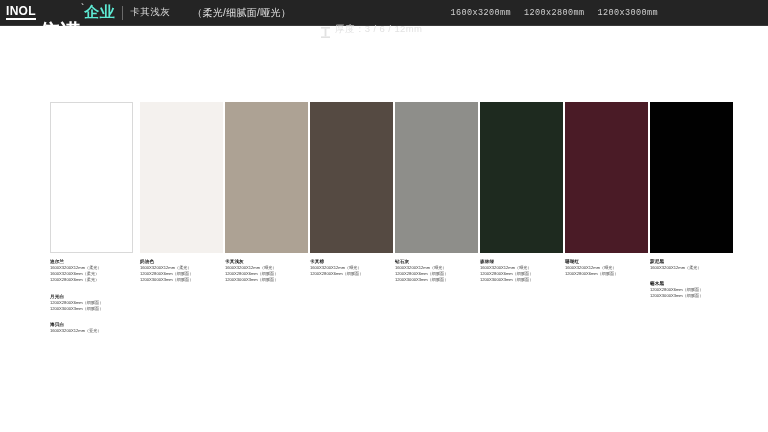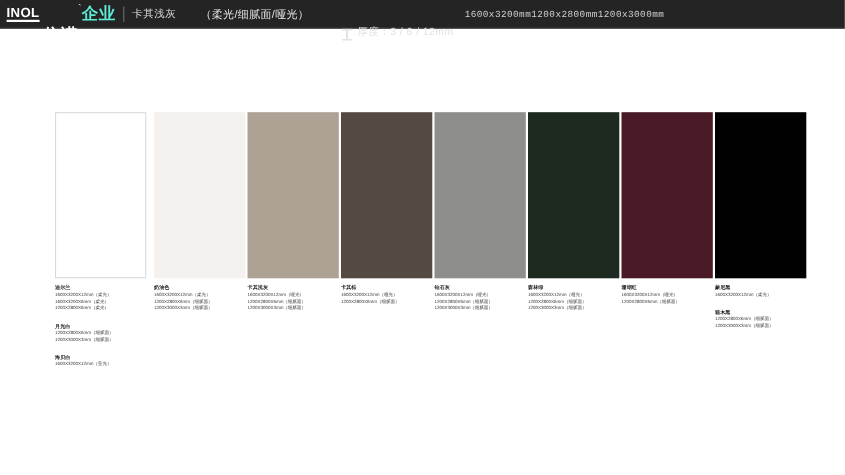--- a/index.html
+++ b/index.html
@@ -21,21 +21,21 @@
     border-bottom:1px solid #3a3a3a;
   }
   .logo-mark{
     font-size:12px;font-weight:bold;color:#ffffff;
     letter-spacing:0.3px;
     border-bottom:2px solid #ffffff;
     padding-bottom:1px;
     line-height:12px;
   }
   .logo-cn{
-    font-size:15px;font-weight:bold;color:#ffffff;
+    font-size:20px;font-weight:bold;color:#ffffff;
     margin-left:4px;letter-spacing:0.5px;margin-top:38px;
   }
   .logo-tick{
     font-size:10px;color:#ffffff;margin-left:0px;position:relative;top:-4px;
   }
   .logo-cn2{
     font-size:15px;font-weight:bold;color:#5eead4;letter-spacing:0.5px;
   }
   .divider{
     width:1px;height:14px;background:#6a6a6a;margin:0 7px;
@@ -46,21 +46,21 @@
   .finish{
     font-size:10px;color:#e2e2e2;letter-spacing:0.3px;margin-left:22px;
   }
   .thick-wrap{
     display:flex;align-items:center;margin-left:30px;margin-top:33px;
   }
   .thick-icon{
     width:9px;height:11px;margin-right:5px;position:relative;
   }
   .sizes{
-    display:flex;align-items:center;margin-left:10px;
+    display:flex;align-items:center;margin-left:28px;gap:13px;
   }
   .size-item{
     font-size:8.5px;color:#cfcfcf;letter-spacing:0.4px;
     font-family:"Liberation Mono","DejaVu Sans Mono",monospace;
   }
   .thick-text{
     font-size:9.5px;color:#e2e2e2;letter-spacing:0.4px;
   }
 
   

